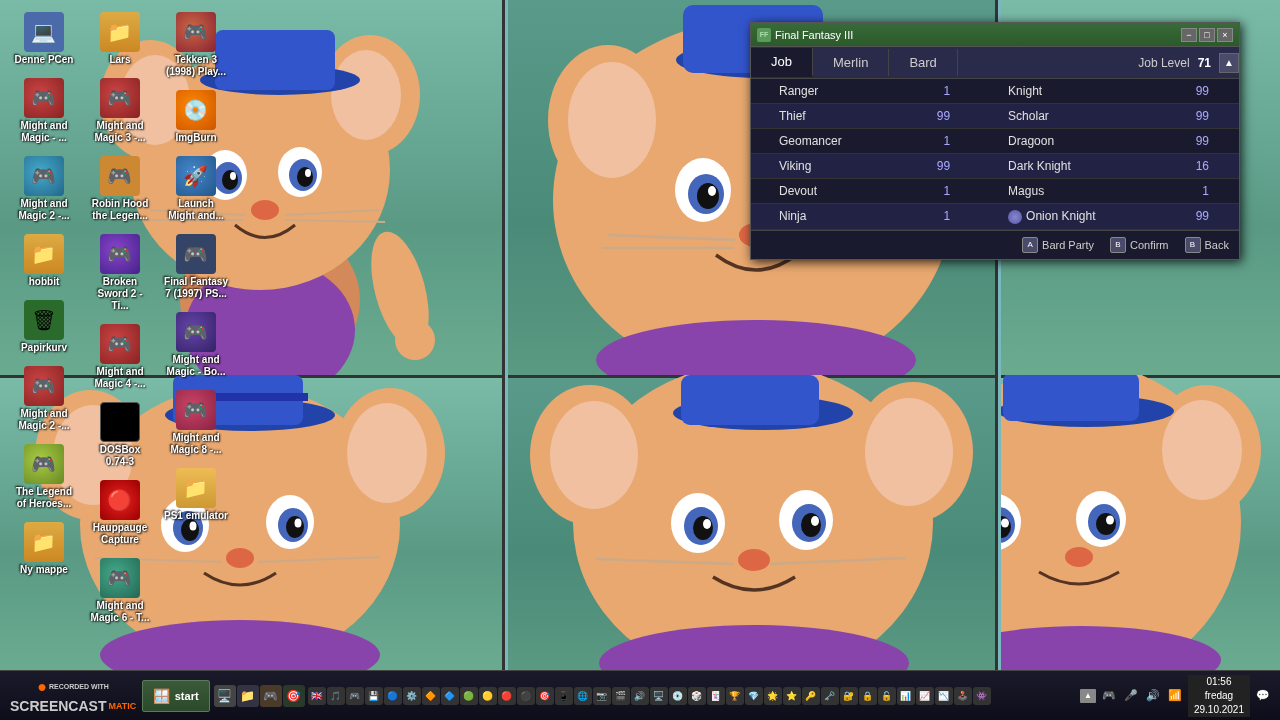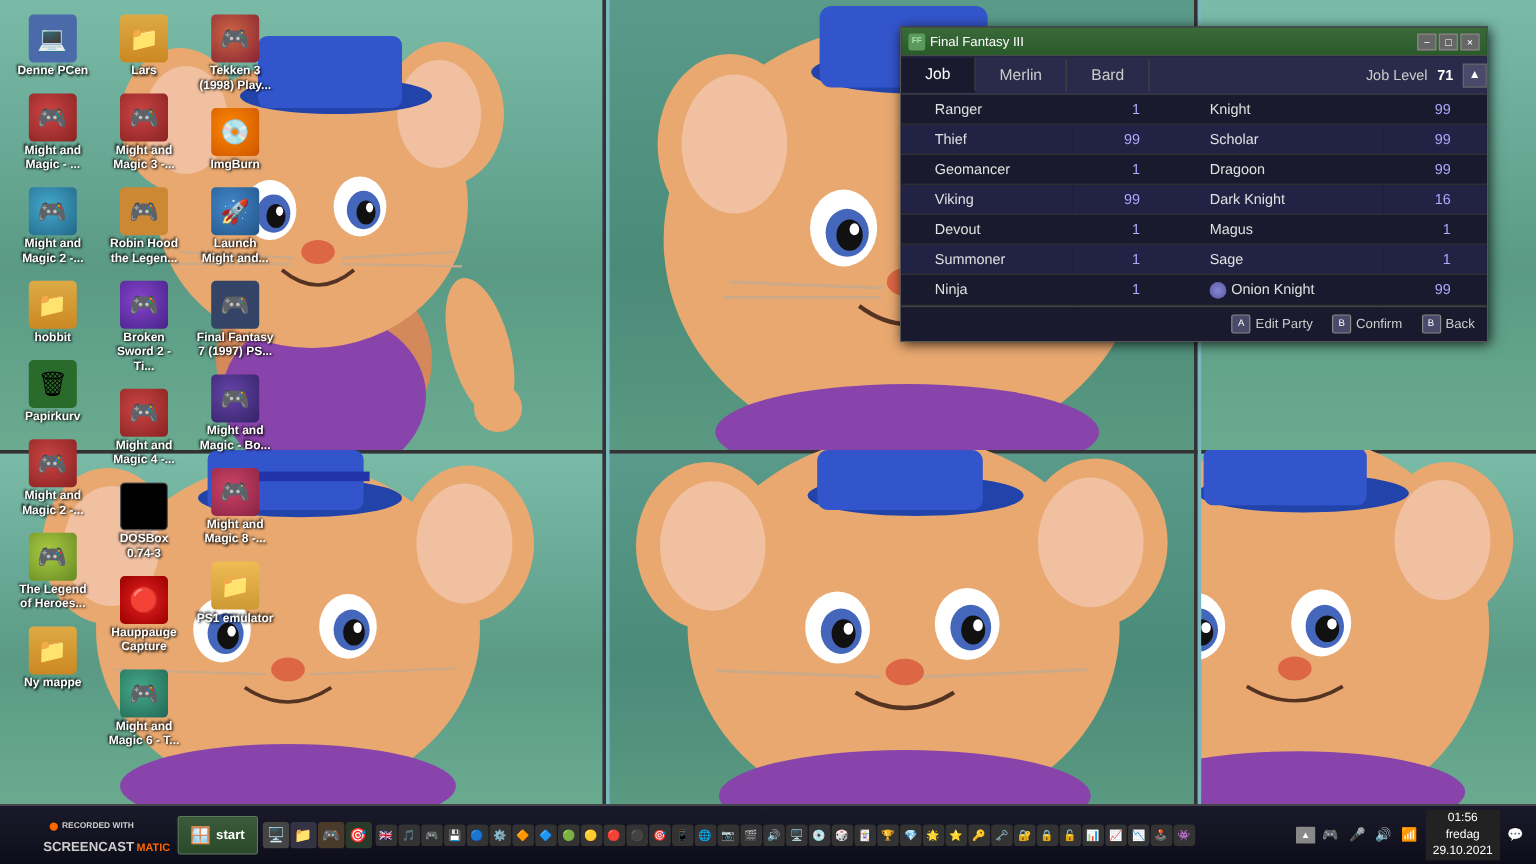--- a/index.html
+++ b/index.html
@@ -661,59 +661,53 @@
     <td>Dark Knight</td>
     <td class="job-level">16</td>
   </tr>
           <tr>
     <td>Devout</td>
     <td class="job-level">1</td>
     <td>Magus</td>
     <td class="job-level">1</td>
   </tr>
           <tr>
-    <td>Summoner</td>
-    <td class="job-level">1</td>
-    <td>Sage</td>
-    <td class="job-level">1</td>
-  </tr>
-          <tr>
     <td>Ninja</td>
     <td class="job-level">1</td>
     <td><span class="onion-icon"></span>Onion Knight</td>
     <td class="job-level">99</td>
   </tr>
         </tbody>
     </table>
   </div>
 
   <div id="game-footer">
     <div class="footer-btn">
       <div class="footer-btn-icon">A</div>
-      <span>Edit Party</span>
+      <span>Bard Party</span>
     </div>
     <div class="footer-btn">
       <div class="footer-btn-icon">B</div>
       <span>Confirm</span>
     </div>
     <div class="footer-btn">
       <div class="footer-btn-icon">B</div>
       <span>Back</span>
     </div>
   </div>
 </div>
 
 <div id="taskbar">
   <div id="recorded-with">
     <div style="display:flex;align-items:center;gap:2px;">
       <span style="color:#ff6600;font-size:16px;">●</span>
       <span style="color:#ccc;font-size:7px;font-weight:bold;">RECORDED WITH</span>
     </div>
     <div style="display:flex;align-items:center;gap:1px;">
-      <span style="color:#ccc;font-size:11px;font-weight:bold;margin-left:26px;">SCREENCAST</span>
+      <span style="color:#ccc;font-size:14px;font-weight:bold;">SCREENCAST</span>
       <span style="color:#ff6600;font-size:9px;font-weight:bold;"> </span>
       <span style="color:#ff6600;font-size:9px;font-weight:bold;">MATIC</span>
     </div>
   </div>
 
   <button id="start-btn">
     <span style="font-size:14px;">🪟</span>
     <span>start</span>
   </button>
 

